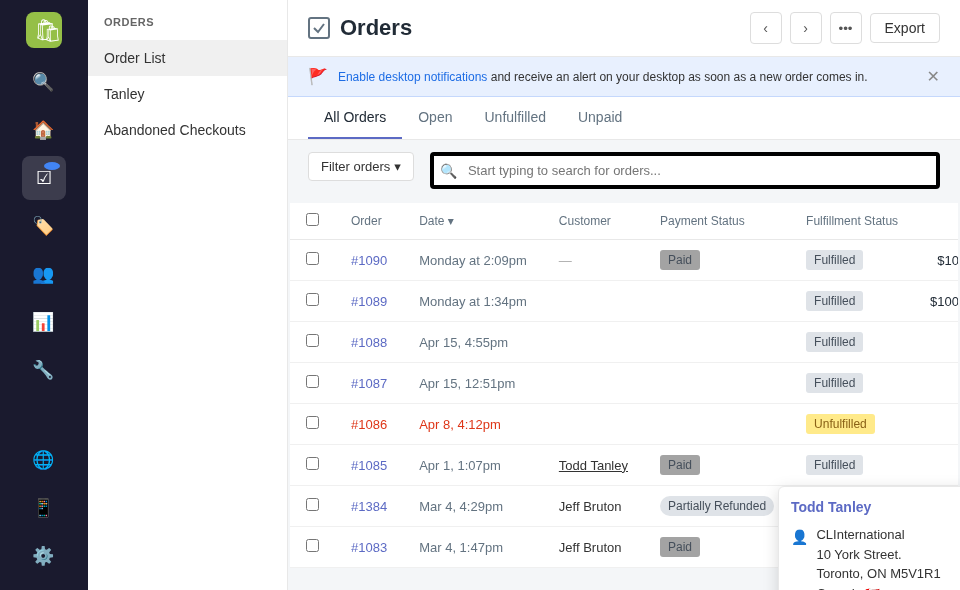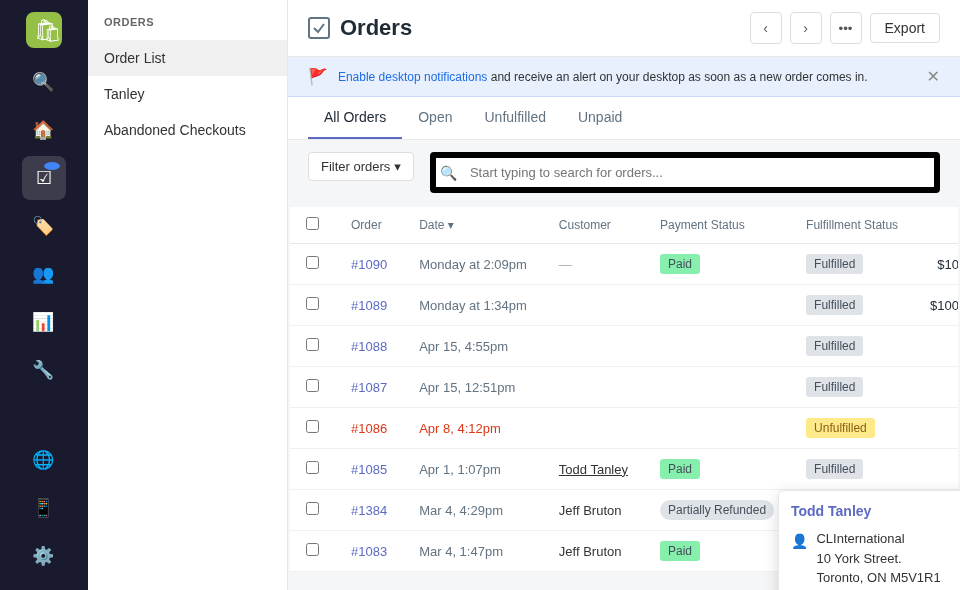--- a/index.html
+++ b/index.html
@@ -39,39 +39,39 @@
 
     
     .tabs { background: #fff; border-bottom: 1px solid #e8e8e8; padding: 0 20px; display: flex; gap: 0; }
     .tab { padding: 12px 16px; font-size: 14px; color: #637381; cursor: pointer; border-bottom: 2px solid transparent; text-align: center; }
     .tab.active { color: #212b36; border-bottom: 2px solid #5c6ac4; font-weight: 500; }
 
     
     .toolbar { padding: 12px 20px; display: flex; align-items: flex-start; gap: 16px; background: #f4f6f8; }
     .btn-filter { padding: 6px 12px; background: #fff; border: 1px solid #ddd; border-radius: 4px; cursor: pointer; font-size: 13px; color: #333; display: flex; align-items: center; gap: 4px; }
     .search-box { flex: 1; position: relative; }
-    .search-box input { width: 100%; padding: 7px 12px 7px 34px; border: 6px solid #000000; border-radius: 4px; font-size: 13px; color: #666; background: #fff; outline: none; }
+    .search-box input { width: 100%; padding: 7px 12px 7px 34px; border: 4px solid #000000; border-radius: 4px; font-size: 13px; color: #666; background: #fff; outline: none; }
     .search-icon { position: absolute; left: 10px; top: 50%; transform: translateY(-50%); color: #aaa; font-size: 14px; }
 
     
     .table-container { flex: 1; overflow: auto; background: #fff; margin: 2px; }
     table { width: 100%; border-collapse: collapse; font-size: 13px; }
     thead th { padding: 10px 16px; text-align: left; font-weight: 500; color: #637381; border-bottom: 1px solid #e8e8e8; font-size: 12px; white-space: nowrap; }
     thead th.right { text-align: right; }
     tbody tr { border-bottom: 1px solid #f0f0f0; }
     tbody td { padding: 10px 16px; vertical-align: middle; white-space: nowrap; }
     .order-link { color: #5c6ac4; text-decoration: none; cursor: pointer; }
     .order-link.red { color: #de3618; }
     .date-cell { color: #637381; }
     .date-cell.red { color: #de3618; }
     .customer-cell { color: #333; }
     .customer-link { text-decoration: underline; cursor: pointer; color: #333; }
     .dash-cell { color: #aaa; }
     .badge { display: inline-block; padding: 3px 8px; border-radius: 3px; font-size: 12px; font-weight: 500; }
-    .badge-paid { background: #86efac; color: #454f5b; }
+    .badge-paid { background: #a3a3a3; color: #454f5b; }
     .badge-fulfilled { background: #dfe3e8; color: #454f5b; }
     .badge-unfulfilled { background: #ffea8a; color: #8a6116; }
     .badge-partial { background: #dfe3e8; color: #454f5b; border-radius: 10px; }
     .total-cell { text-align: right; color: #212b36; }
     .total-cell.red { color: #de3618; }
     .checkbox-cell { width: 32px; }
     input[type=checkbox] { cursor: pointer; }
 
     
     .popover { position: absolute; background: #fff; border: 1px solid #e8e8e8; border-radius: 6px; box-shadow: 0 4px 16px rgba(0,0,0,0.15); width: 240px; z-index: 100; font-size: 13px; padding: 12px; }

